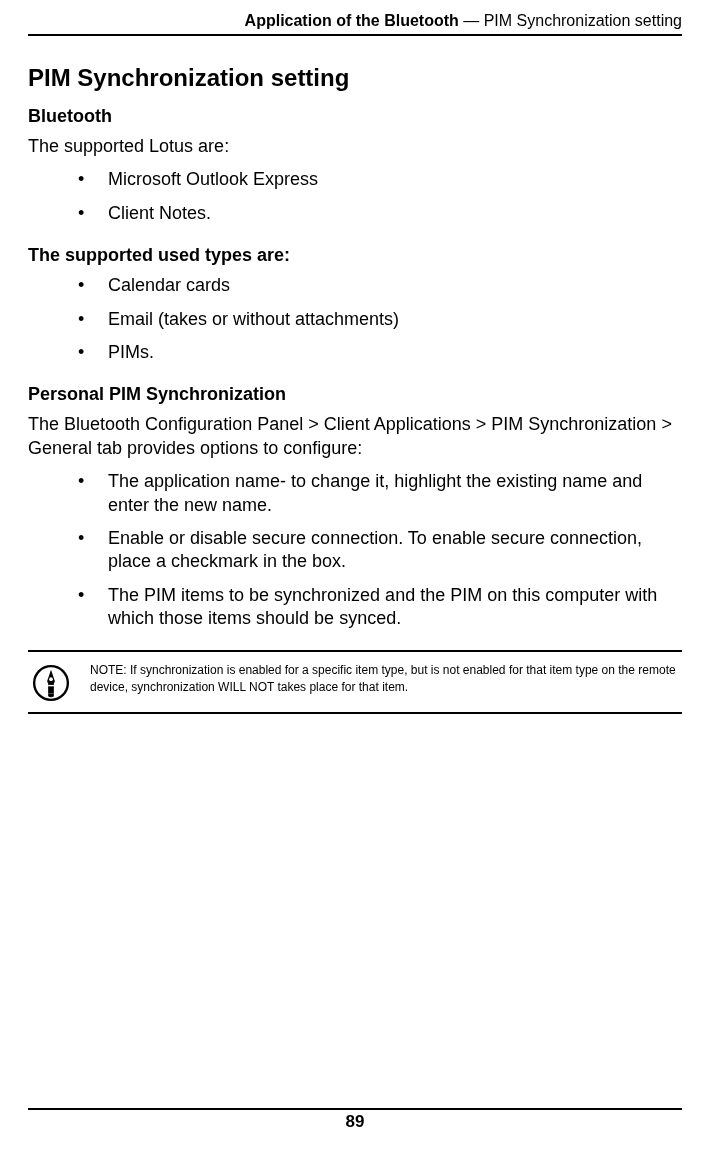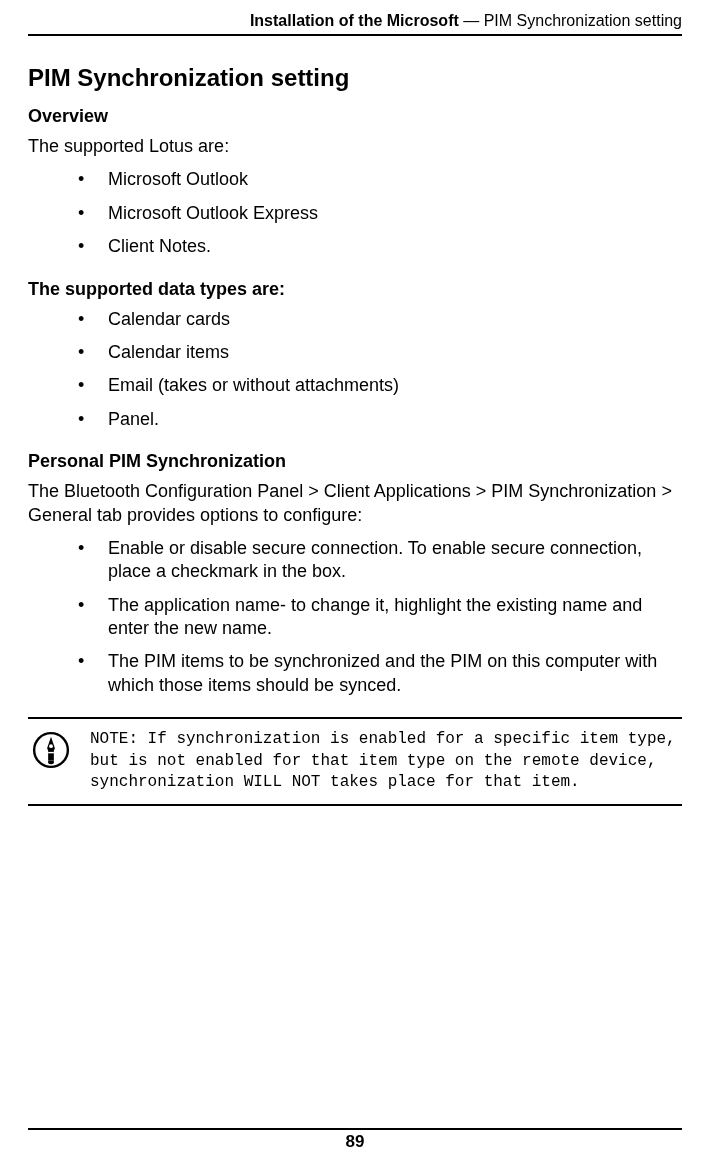--- a/index.html
+++ b/index.html
@@ -72,71 +72,69 @@
       margin-top: 14px;
     }
     .note-icon {
       flex-shrink: 0;
       width: 38px;
       height: 38px;
       margin-left: 4px;
       margin-top: 2px;
     }
     .note-text {
-      font-family: Liberation Mono, monospace;
-      font-size: 16px;
+      font-family: Liberation Sans, sans-serif;
+      font-size: 12px;
       line-height: 1.35;
     }
     .footer {
       position: absolute;
-      bottom: 4px;
+      bottom: 24px;
       left: 28px;
       right: 28px;
       border-top: 2px solid #000;
       text-align: center;
       font-weight: bold;
       font-size: 17px;
       padding-top: 2px;
     }
   </style>
 </head>
 <body>
 
 <div class="header">
-  <span class="bold">Installation of the Microsoft</span><span> — </span><span>PIM Synchronization setting</span>
+  <span class="bold">Application of the Bluetooth</span><span> — </span><span>PIM Synchronization setting</span>
 </div>
 
 <h1>PIM Synchronization setting</h1>
 
 <div class="section">
-  <h2>Overview</h2>
+  <h2>Bluetooth</h2>
   <p>The supported Lotus are:</p>
   <ul>
-    <li>Microsoft Outlook</li>
     <li>Microsoft Outlook Express</li>
     <li>Client Notes.</li>
   </ul>
 </div>
 
 <div class="section">
-  <h2>The supported data types are:</h2>
+  <h2>The supported used types are:</h2>
   <ul>
     <li>Calendar cards</li>
-    <li>Calendar items</li>
     <li>Email (takes or without attachments)</li>
-    <li>Panel.</li>
+    <li>PIMs.</li>
   </ul>
 </div>
 
 <div class="section">
   <h2>Personal PIM Synchronization</h2>
   <p>The Bluetooth Configuration Panel &gt; Client Applications &gt; PIM Synchronization &gt; General tab provides options to configure:</p>
   <ul>
+    <li>The application name- to change it, highlight the existing name and enter the new name.</li>
     <li>Enable or disable secure connection. To enable secure connection, place a checkmark in the box.</li>
-    <li>The application name- to change it, highlight the existing name and enter the new name.</li>
     <li>The PIM items to be synchronized and the PIM on this computer with which those items should be synced.</li>
   </ul>
 </div>
 
 <div class="note-box">
   <svg class="note-icon" viewBox="0 0 40 40">
     <circle cx="20" cy="20" r="19" fill="#000"></circle>
     <circle cx="20" cy="20" r="16.5" fill="#fff"></circle>
     <path d="M 20 6 L 24 18 Q 24 21 20 21 Q 16 21 16 18 Z" fill="#000"></path>
     <circle cx="20" cy="16" r="2" fill="#fff"></circle>

